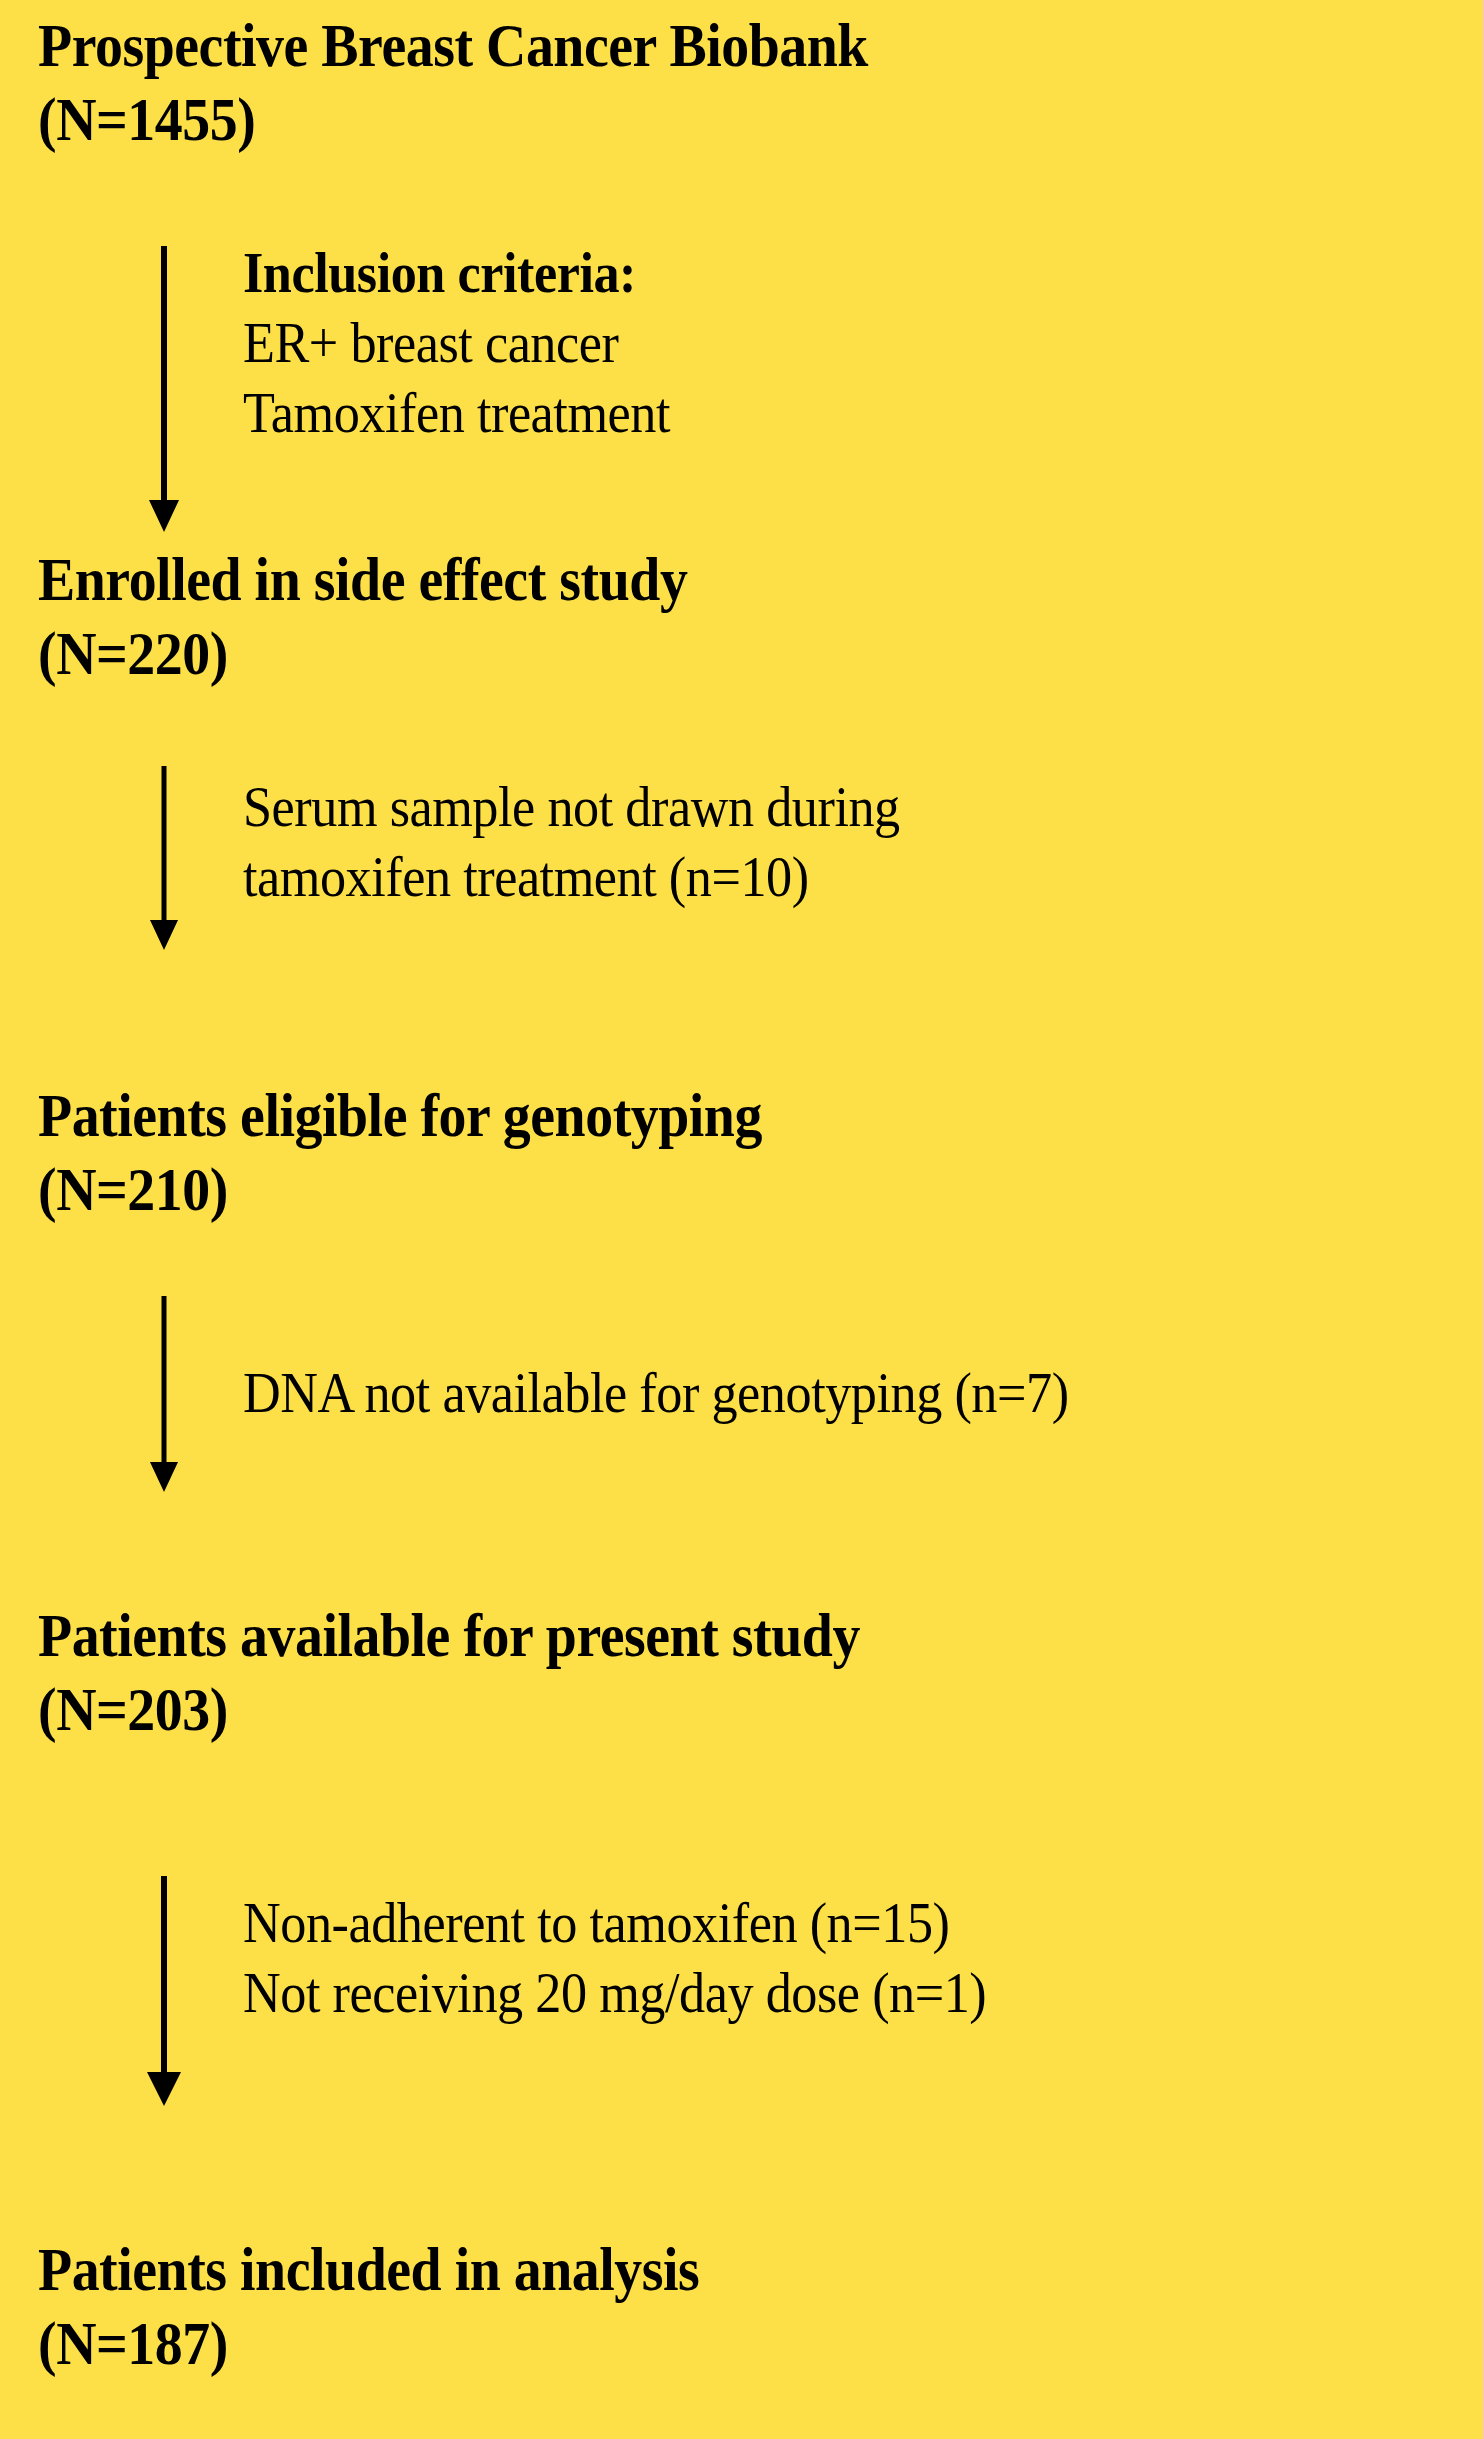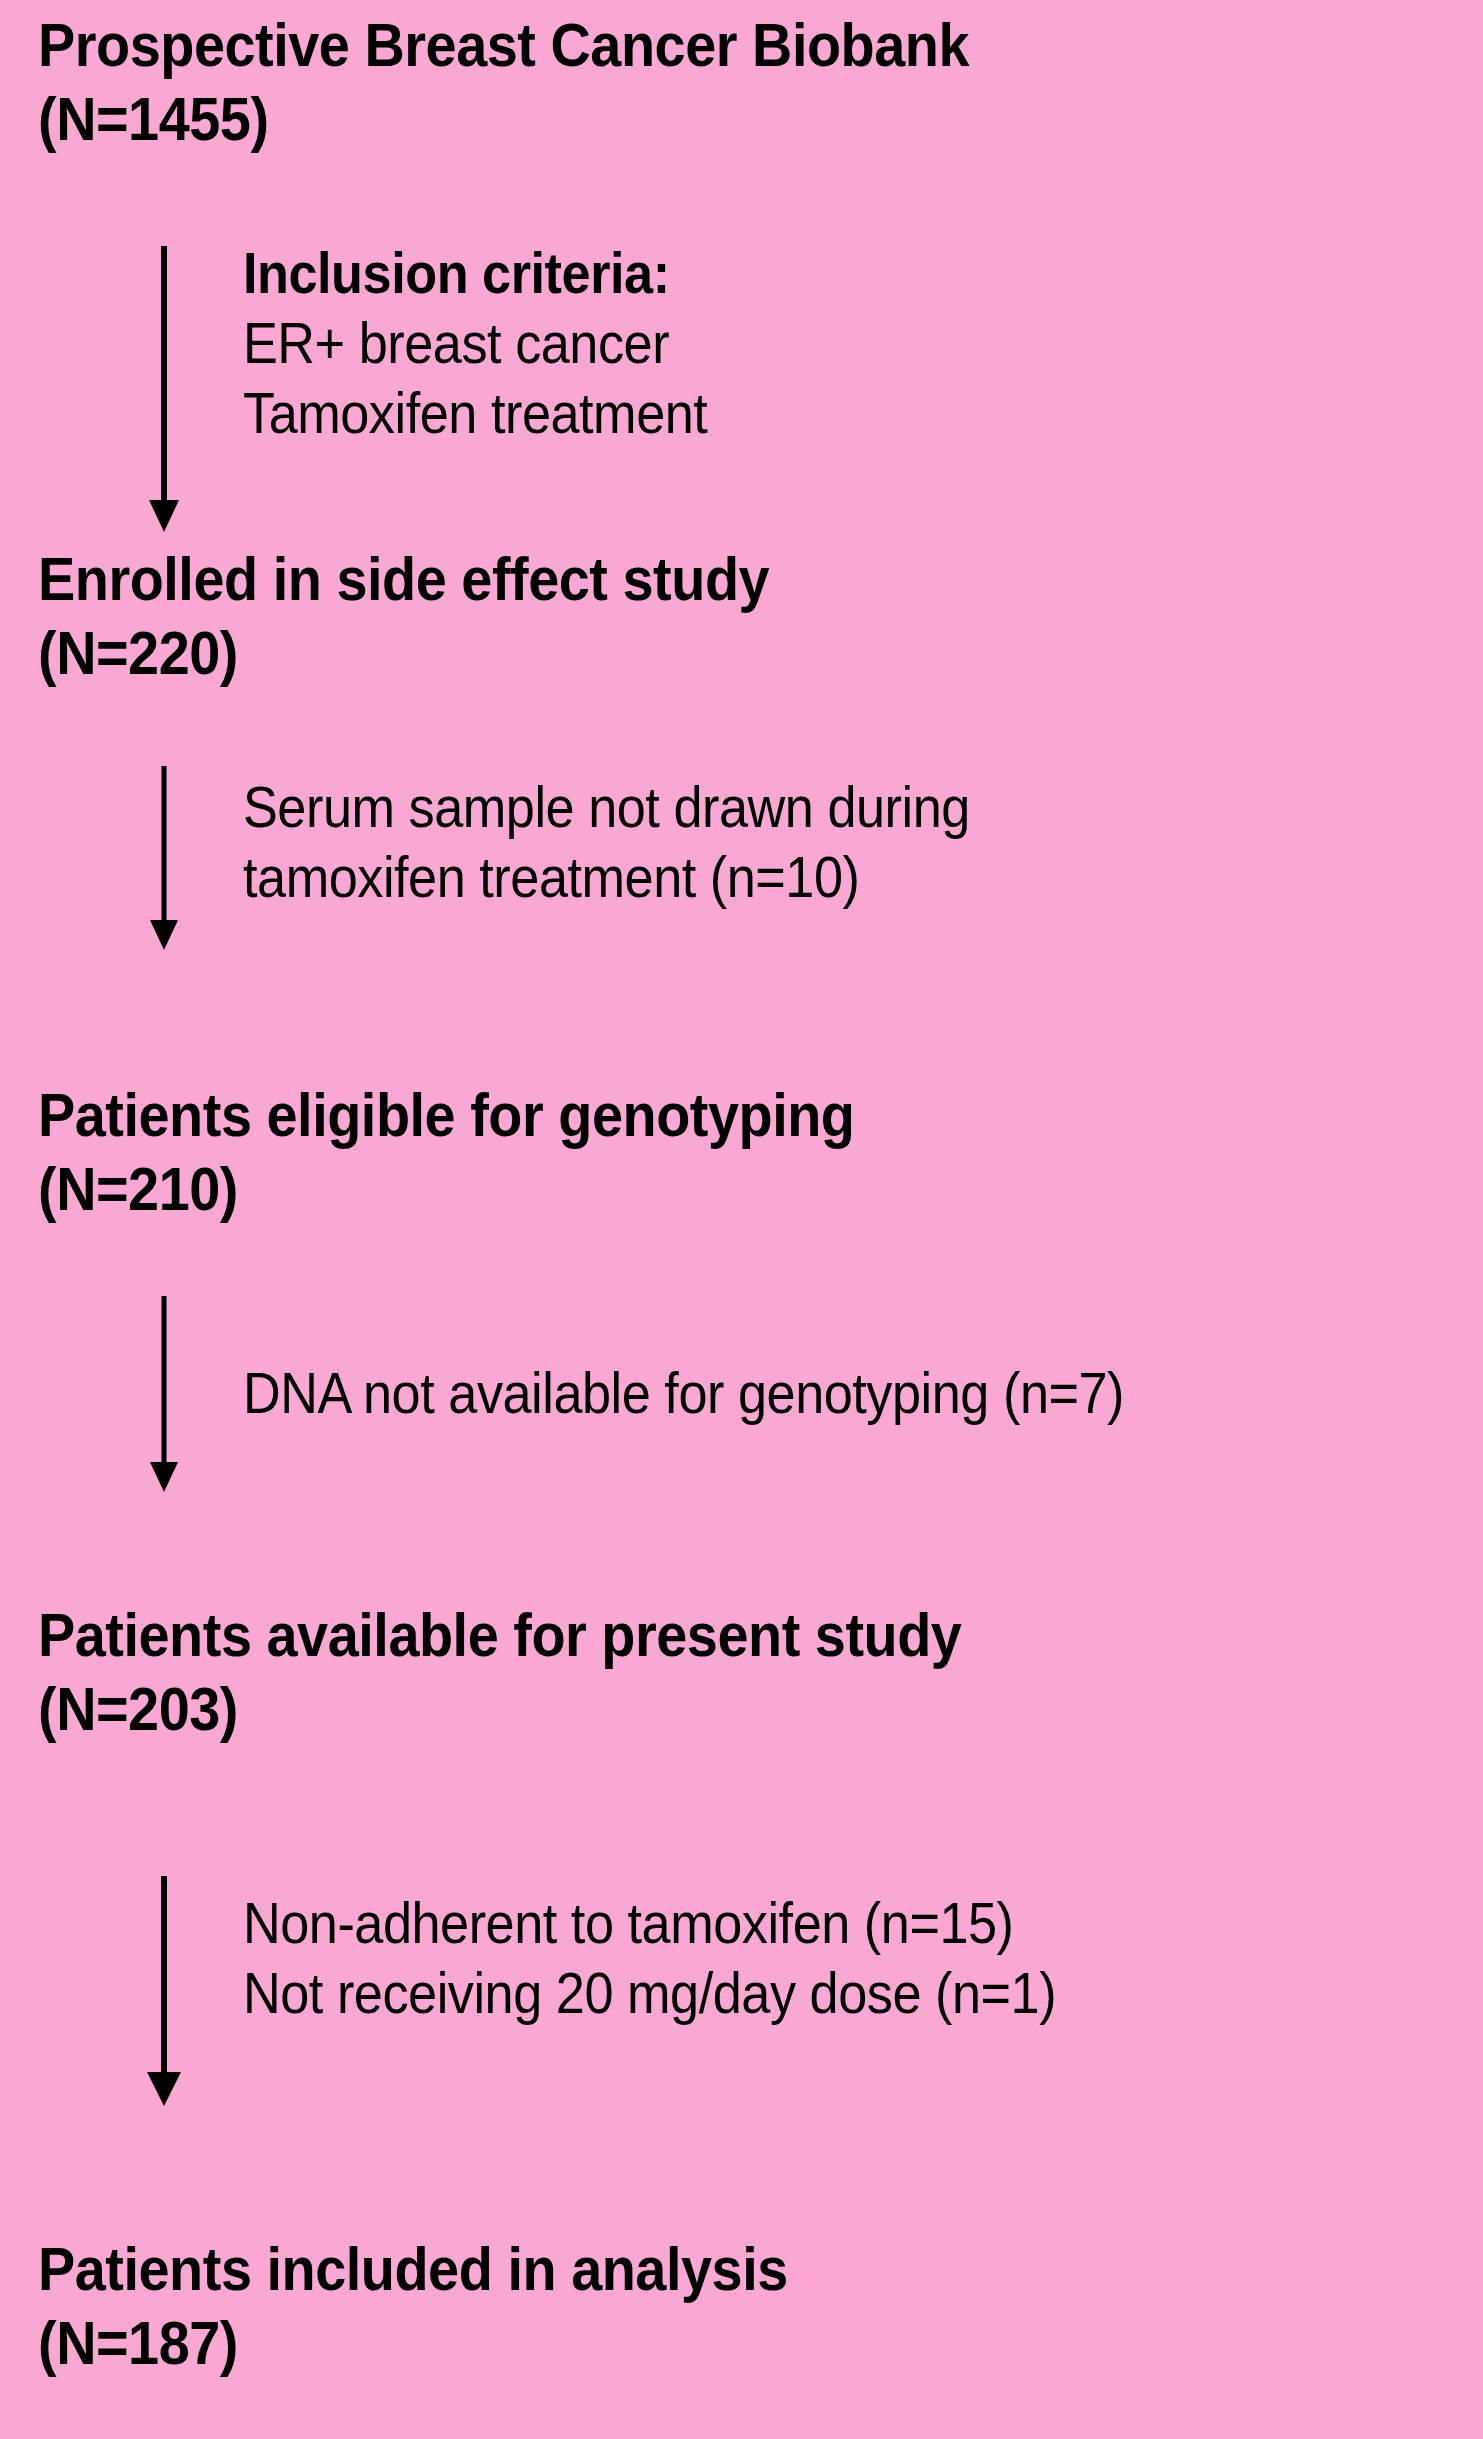--- a/index.html
+++ b/index.html
@@ -9,22 +9,23 @@
   }
   body {
     font-family: "Liberation Sans", "DejaVu Sans", sans-serif;
     color: #000000;
   }
 
   #flowchart {
     position: relative;
     width: 1483px;
     height: 2439px;
-    background: #f9a8d4;
+    background: #fde047;
     overflow: hidden;
+    font-family: Liberation Serif, serif;
   }
 
   
   .node {
     position: absolute;
     left: 38px;
     font-weight: bold;
     font-size: 62px;
     line-height: 74px;
     letter-spacing: -0.5px;

